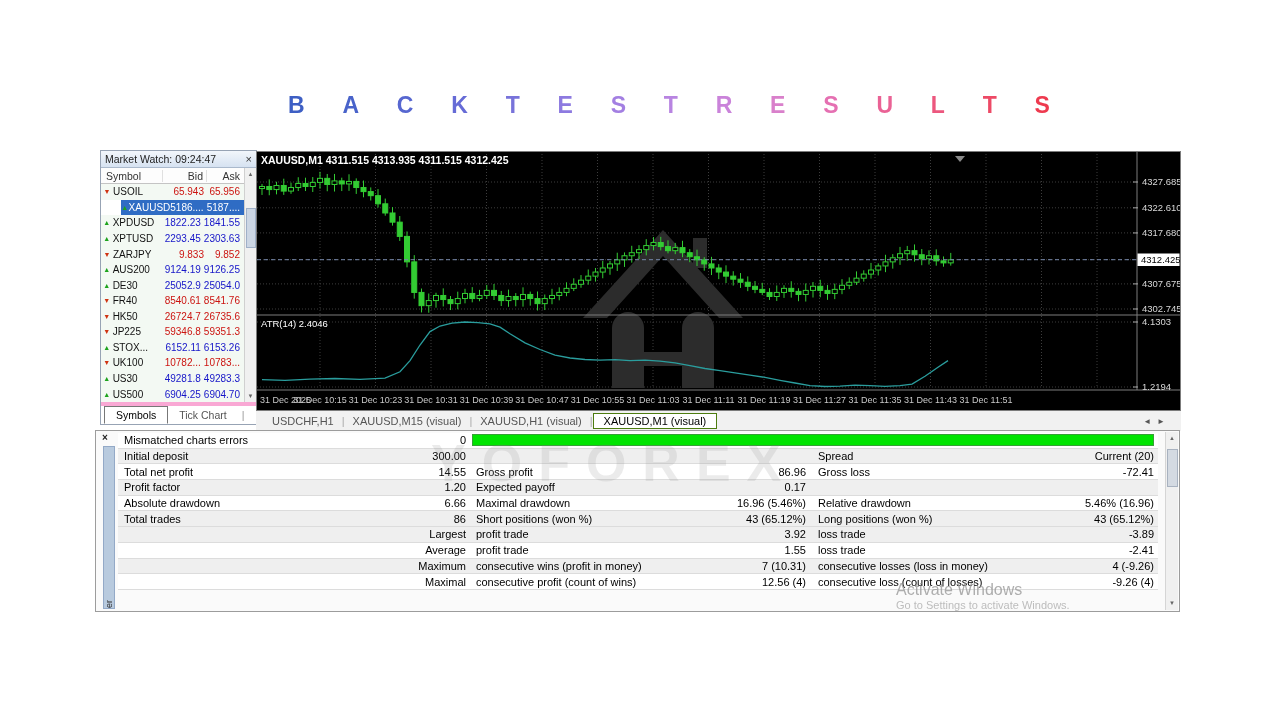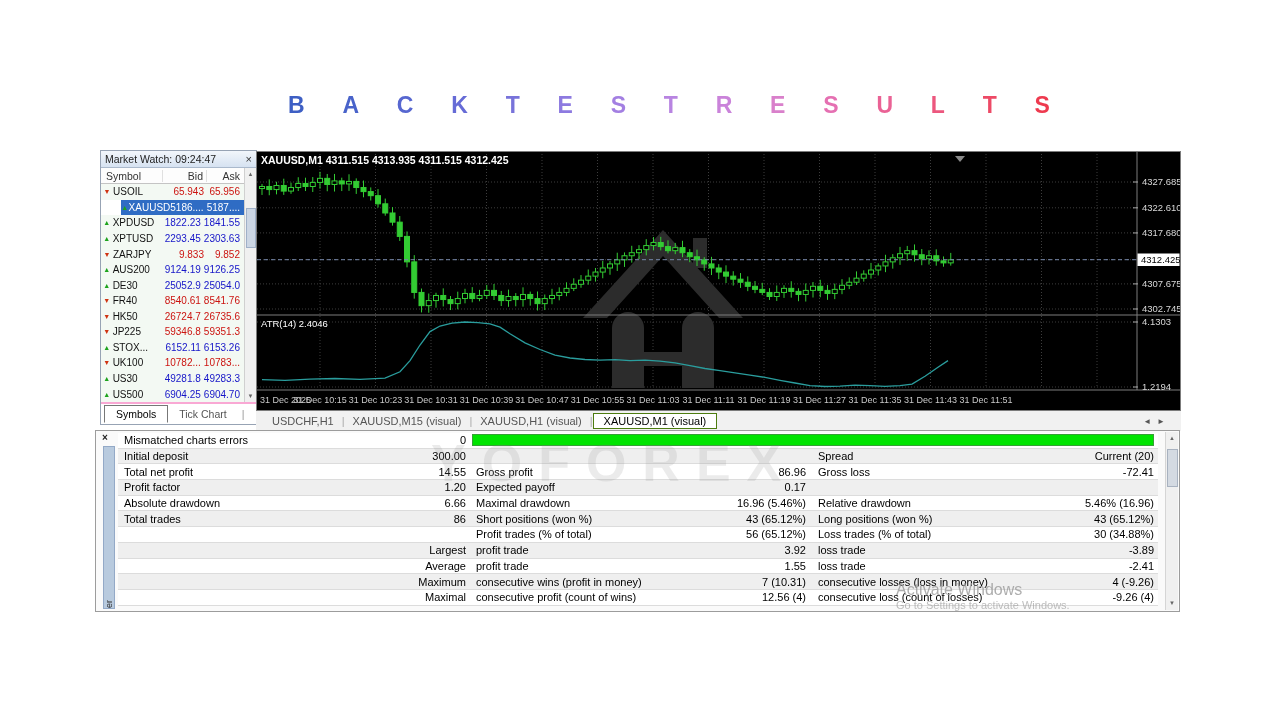--- a/index.html
+++ b/index.html
@@ -29,21 +29,21 @@
   .mw-row .bid { width:44px; text-align:right; padding-right:3px; }
   .mw-row .ask { flex:1; text-align:right; padding-right:3px; }
   .val-up { color:#1515c8; } .val-dn { color:#cc1410; }
   .mw-row.sel { background:#2f6cc4;margin-left:20px; }
   .mw-row.sel .sym, .mw-row.sel .bid, .mw-row.sel .ask { color:#fff; }
   .mw-scroll { position:absolute; right:0; top:17px; width:12px; height:234px; background:#f0f0f0; border-left:1px solid #d0d0d0;
                display:flex; flex-direction:column; align-items:center; font-size:6px; color:#666; }
   .mw-scroll .sa { height:12px; line-height:12px; }
   .mw-scroll .thumb { width:10px; height:40px; margin-top:28px; background:#ccd6e4; border:1px solid #9fb0c8; }
   .mw-scroll .spacer { flex:1; }
-  .mw-tabs { height:22px; border-top:2px solid #f9a8d4; background:#fff; display:flex; align-items:center; padding-left:3px; font-size:10.5px; }
+  .mw-tabs { height:22px; border-top:4px solid #f9a8d4; background:#fff; display:flex; align-items:center; padding-left:3px; font-size:10.5px; }
   .mw-tab { padding:2px 11px; color:#555; }
   .mw-tab.active { background:#fff; border:1px solid #777; border-bottom-color:#fff; color:#000; }
   .mw-tabsep { color:#999; margin-left:4px; }
 
   
   .chart-wrap { position:absolute; left:256px; top:151px; width:925px; height:260px; border:1px solid #7c7c7c; background:#000; }
   .chart-wrap svg { display:block; }
 
   .chart-tabs { position:absolute; left:256px; top:411px; width:925px; height:20px; background:#f1f1f1;
                 display:flex; align-items:center; font-size:11px; color:#555; padding-left:8px; }
@@ -545,28 +545,20 @@
           <span class="c6">5.46% (16.96)</span>
         </div>
         <div class="rp-row shade">
           <span class="c1">Total trades</span>
           <span class="c2">86</span>
           <span class="c3">Short positions (won %)</span>
           <span class="c4">43 (65.12%)</span>
           <span class="c5">Long positions (won %)</span>
           <span class="c6">43 (65.12%)</span>
         </div>
-        <div class="rp-row">
-          <span class="c1"></span>
-          <span class="c2"></span>
-          <span class="c3">Profit trades (% of total)</span>
-          <span class="c4">56 (65.12%)</span>
-          <span class="c5">Loss trades (% of total)</span>
-          <span class="c6">30 (34.88%)</span>
-        </div>
         <div class="rp-row shade">
           <span class="c1"></span>
           <span class="c2">Largest</span>
           <span class="c3">profit trade</span>
           <span class="c4">3.92</span>
           <span class="c5">loss trade</span>
           <span class="c6">-3.89</span>
         </div>
         <div class="rp-row">
           <span class="c1"></span>

